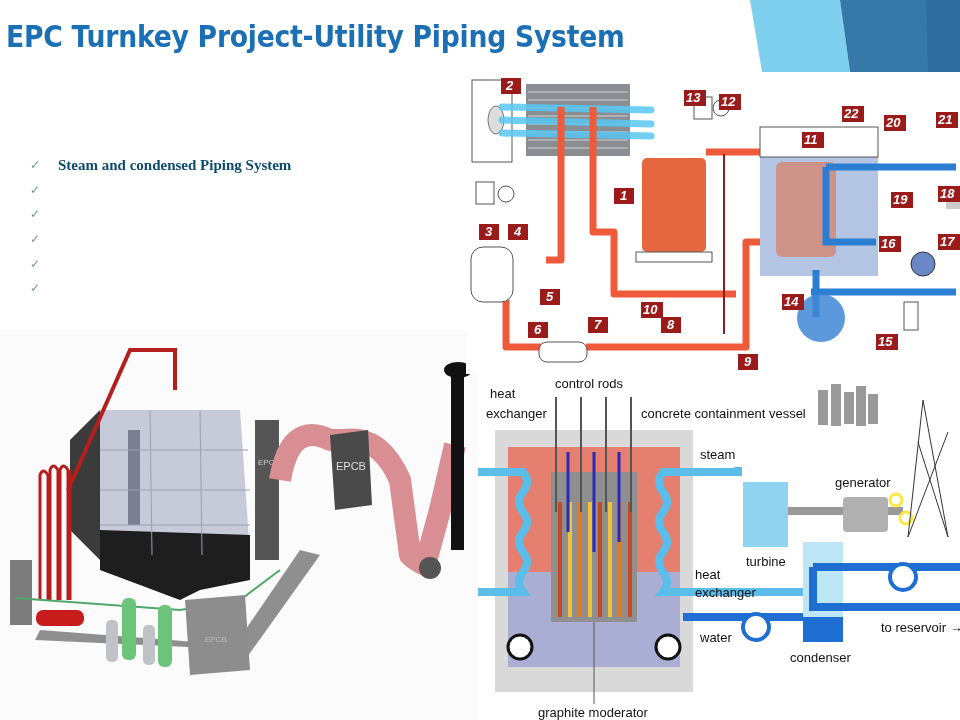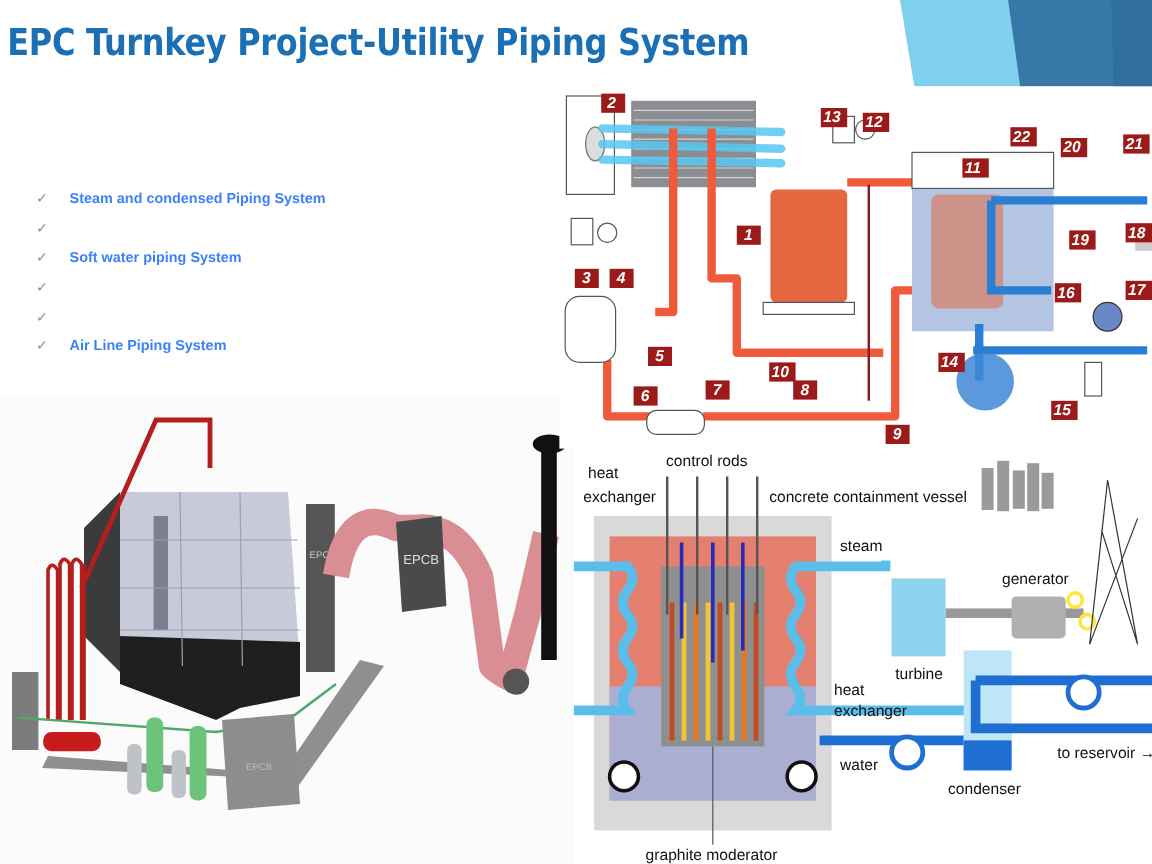--- a/index.html
+++ b/index.html
@@ -2,21 +2,21 @@
 <html><head>
 <meta charset="utf-8">
 <style>
   html,body{margin:0;padding:0;}
   body{width:960px;height:720px;position:relative;overflow:hidden;background:#fff;font-family:"Liberation Sans",sans-serif;}
   .title{position:absolute;left:6px;top:18px;font-family:"DejaVu Sans",sans-serif;font-size:31px;font-weight:bold;color:#1b6fb5;letter-spacing:-0.3px;transform:scaleX(0.86);transform-origin:left;white-space:nowrap;}
   .deco{position:absolute;right:0;top:0;width:210px;height:72px;}
   .bullets{position:absolute;left:30px;top:153px;}
   .bullet{display:flex;align-items:center;height:24.6px;}
   .check{width:28px;color:#7a9a8c;font-size:12px;}
-  .btext{font-family:Liberation Sans, sans-serif;font-weight:bold;font-size:12px;color:#3b82f6;white-space:nowrap;}
+  .btext{font-family:Liberation Serif, serif;font-weight:bold;font-size:15px;color:#0c4a6e;white-space:nowrap;}
   svg text{font-family:"Liberation Sans",sans-serif;}
   .lbl{font-size:13px;fill:#111;}
   .num{font-size:13px;font-weight:bold;fill:#fff;font-style:italic;}
   .pic{position:absolute;}
 </style>
 </head>
 <body>
 
 <svg class="deco" viewBox="0 0 210 72">
   <polygon points="0,0 90,0 100,72 12,72" fill="#7fcfee"></polygon>
@@ -29,31 +29,29 @@
 <div class="bullets">
   <div class="bullet">
       <span class="check">✓</span>
       <span class="btext">Steam and condensed Piping System</span>
     </div>
   <div class="bullet">
       <span class="check">✓</span>
     </div>
   <div class="bullet">
       <span class="check">✓</span>
-      <span class="btext">Soft water piping System</span>
-    </div>
-  <div class="bullet">
-      <span class="check">✓</span>
-    </div>
-  <div class="bullet">
-      <span class="check">✓</span>
-    </div>
-  <div class="bullet">
-      <span class="check">✓</span>
-      <span class="btext">Air Line Piping System</span>
+    </div>
+  <div class="bullet">
+      <span class="check">✓</span>
+    </div>
+  <div class="bullet">
+      <span class="check">✓</span>
+    </div>
+  <div class="bullet">
+      <span class="check">✓</span>
     </div>
 </div>
 
 <svg class="pic" style="left:0;top:330px;width:490px;height:390px" viewBox="0 0 490 390">
   <rect x="0" y="0" width="490" height="390" fill="#fbfbfc"></rect>
 
   <polygon points="35,310 210,318 245,330 320,225 300,220 235,315 40,300" fill="#6b6b6b" opacity="0.75"></polygon>
 
   <polygon points="100,80 240,80 250,225 100,230" fill="#c7cad8"></polygon>
   <polygon points="100,80 70,110 70,200 100,230" fill="#3b3b3b"></polygon>

